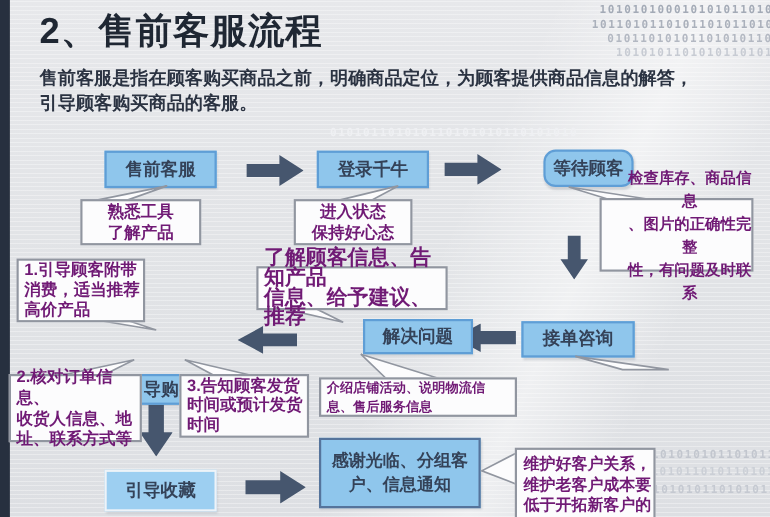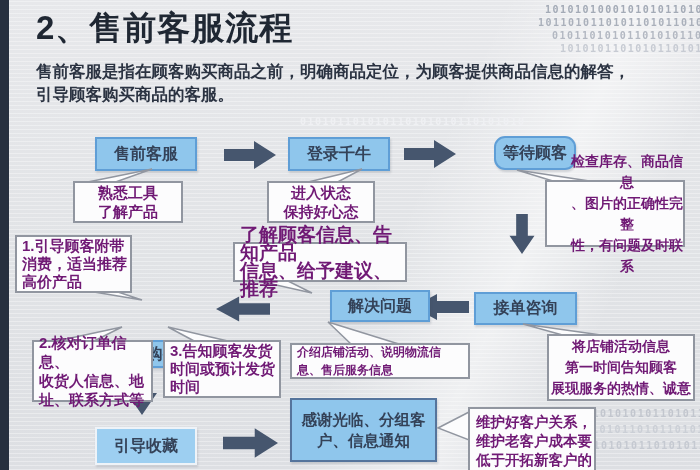--- a/index.html
+++ b/index.html
@@ -62,21 +62,21 @@
   .callout{position:absolute;z-index:5;background:#fcfcfd;border:2px solid #9196a0;
            color:#701a75;font-weight:bold;white-space:pre-line;box-sizing:border-box;
            display:flex;align-items:center;}
   .callout.center{justify-content:center;text-align:center;}
   .co-tools{left:73px;top:181px;width:110px;height:42px;font-size:15px;line-height:19px;}
   .co-state{left:267px;top:181px;width:108px;height:42px;font-size:15px;line-height:19px;}
   .co-check{left:545px;top:180px;width:140px;height:67px;font-size:14px;line-height:21px;padding-left:24px;}
   .co-upsell{left:15px;top:235px;width:117px;height:58px;font-size:15px;line-height:18px;padding-left:5px;}
   .co-learn{left:233px;top:242px;width:174px;height:40px;font-size:19px;line-height:18px;padding-left:5px;}
   .co-activity{left:547px;top:334px;width:148px;height:67px;font-size:14px;line-height:21px;}
-  .co-order{left:8px;top:340px;width:121px;height:62px;font-size:15px;line-height:19px;padding-left:5px;margin-left:24px;}
+  .co-order{left:8px;top:340px;width:121px;height:62px;font-size:15px;line-height:19px;padding-left:5px;}
   .co-shipping{left:163px;top:340px;width:118px;height:58px;font-size:15px;line-height:18px;padding-left:5px;}
   .co-introstore{left:290px;top:343px;width:180px;height:36px;font-size:12px;line-height:18px;padding-left:5px;}
   .co-maintain{left:468px;top:407px;width:128px;height:84px;font-size:14.5px;line-height:19px;padding-left:6px;align-items:flex-start;padding-top:4px;}
 </style>
 </head>
 <body>
 
 <div class="slide">
   <div class="bg-stripes"></div>
   <div class="bg-streak"></div>
@@ -148,23 +148,20 @@
   <div class="callout center co-state">进入状态
 保持好心态</div>
   <div class="callout center co-check">检查库存、商品信息
 、图片的正确性完整
 性，有问题及时联系</div>
   <div class="callout co-upsell">1.引导顾客附带
 消费，适当推荐
 高价产品</div>
   <div class="callout co-learn">了解顾客信息、告知产品
 信息、给予建议、推荐</div>
-  <div class="callout center co-activity">将店铺活动信息
-第一时间告知顾客
-展现服务的热情、诚意</div>
   <div class="callout co-order">2.核对订单信息、
 收货人信息、地
 址、联系方式等</div>
   <div class="callout co-shipping">3.告知顾客发货
 时间或预计发货
 时间</div>
   <div class="callout co-introstore">介绍店铺活动、说明物流信
 息、售后服务信息</div>
   <div class="callout co-maintain">维护好客户关系，
 维护老客户成本要

